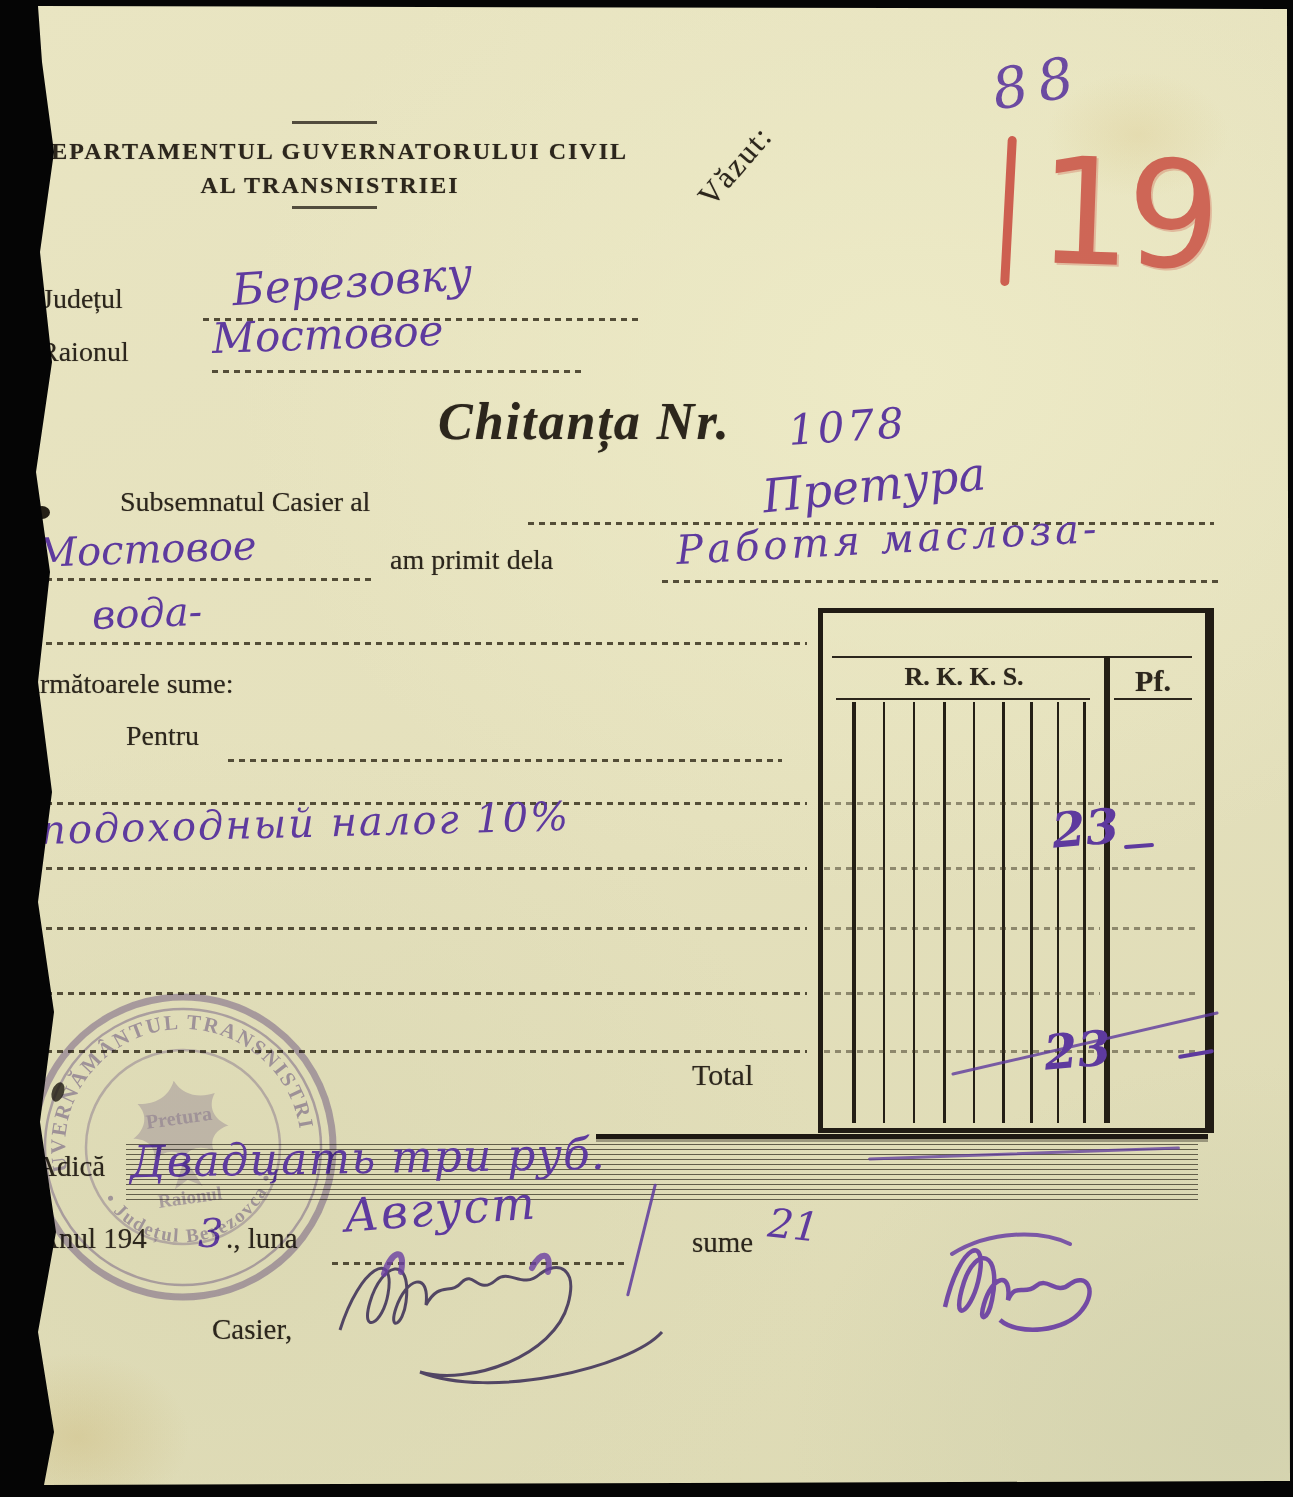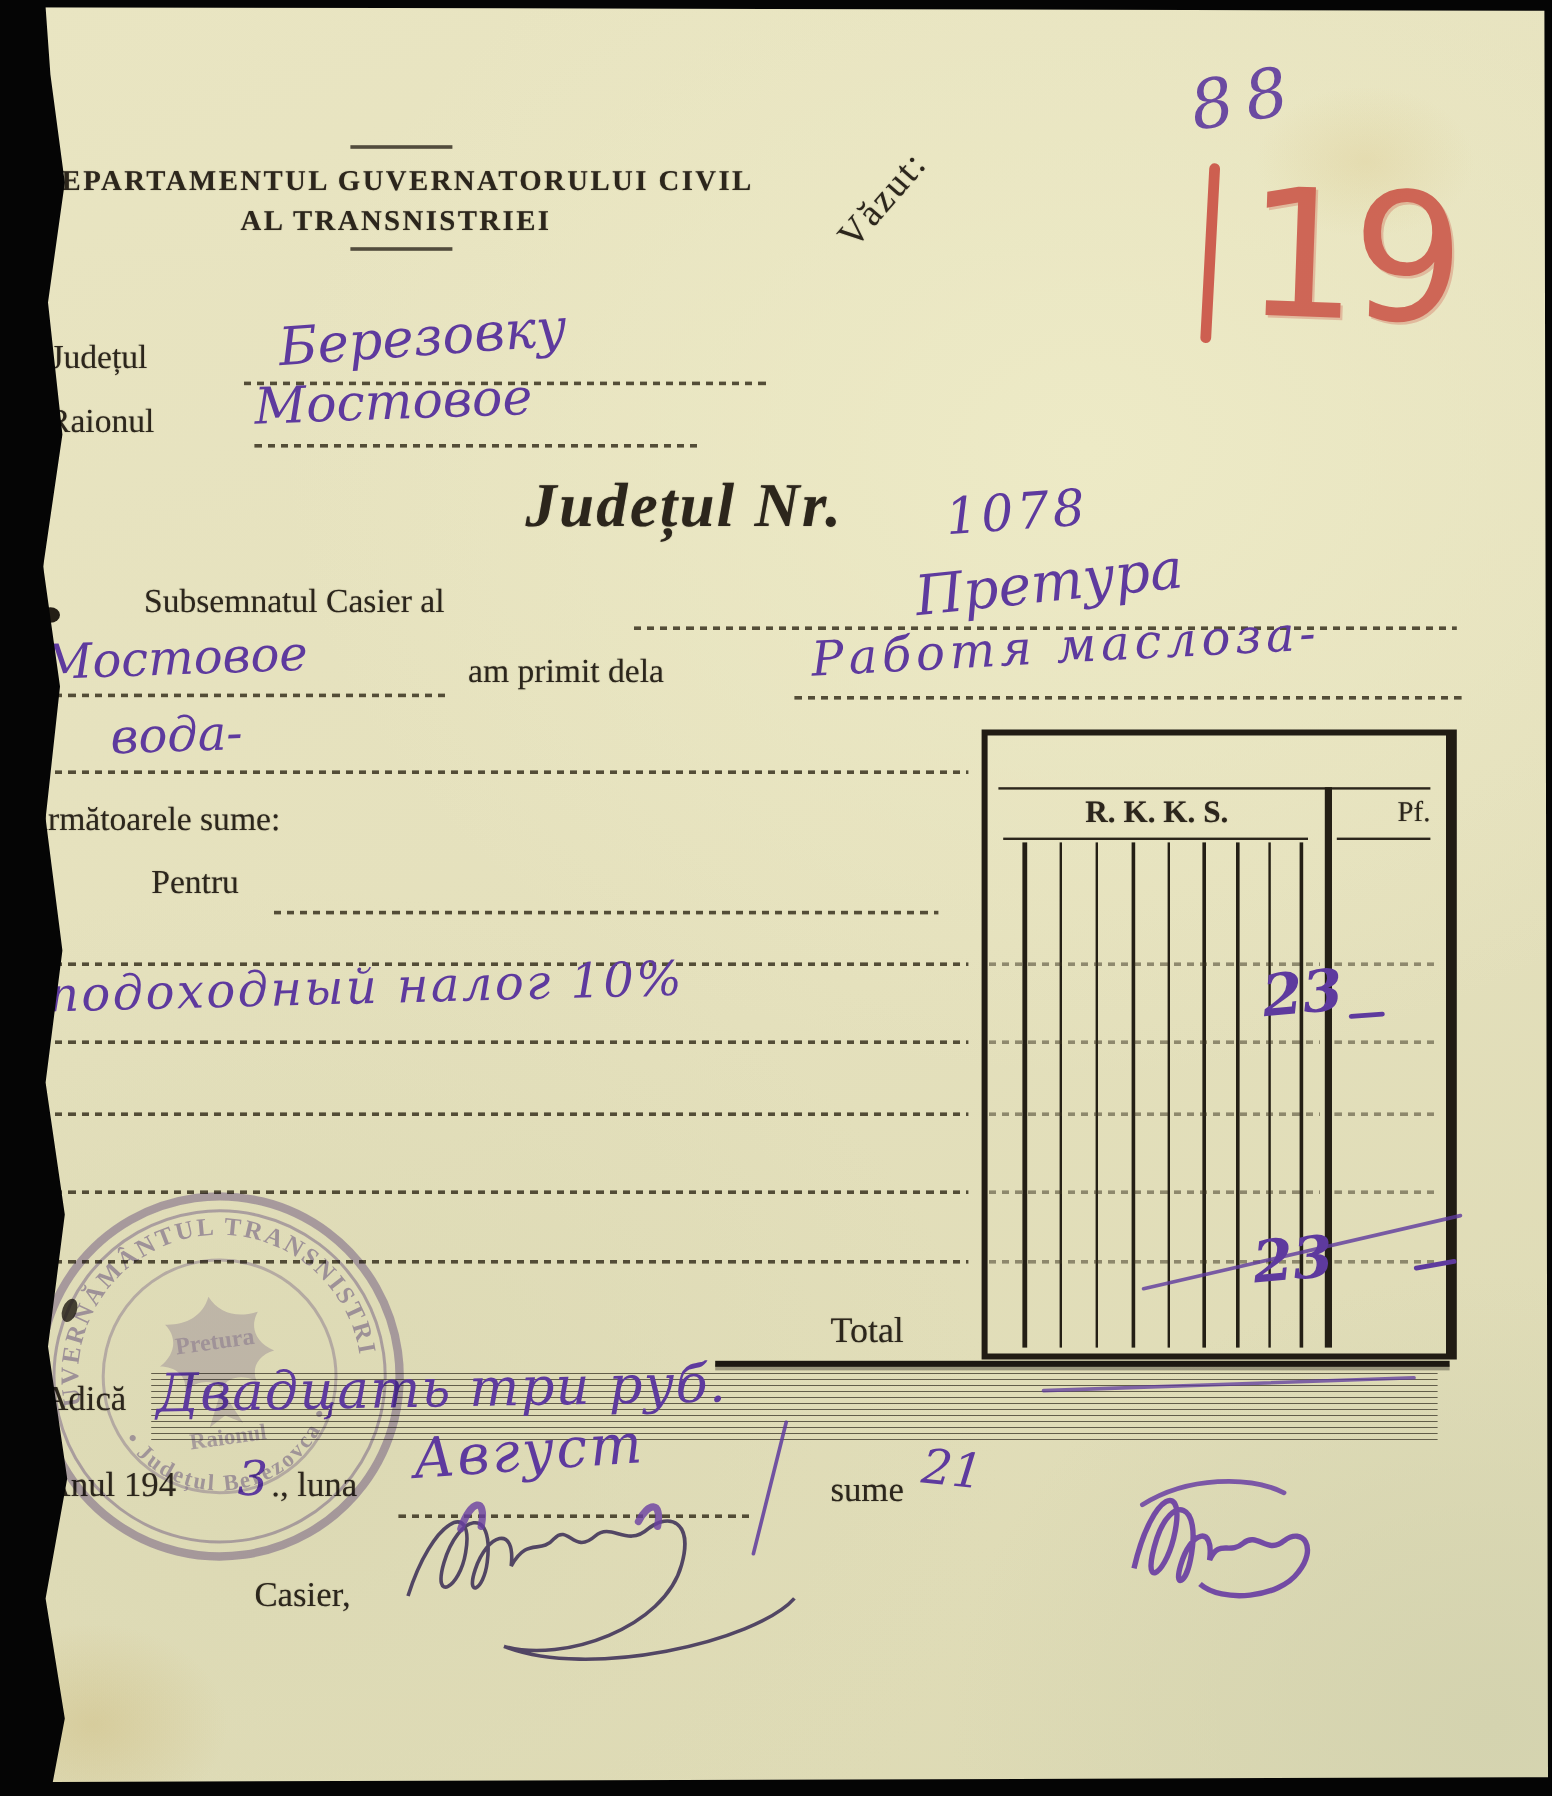--- a/index.html
+++ b/index.html
@@ -51,21 +51,21 @@
                 font-family:'DejaVu Sans','Liberation Sans',sans-serif;letter-spacing:-6px;transform:rotate(2deg);
                 text-shadow:2px 2px 0 rgba(200,71,60,.35);">19</div>
 
     <div class="abs print" style="left:42px;top:283px;font-size:28px;">Județul</div>
     <div class="abs hw" style="left:232px;top:256px;font-size:44px;transform:rotate(-4deg);">Березовку</div>
     <div class="abs dots" style="left:203px;top:318px;width:440px;"></div>
     <div class="abs print" style="left:40px;top:336px;font-size:28px;">Raionul</div>
     <div class="abs hw" style="left:212px;top:310px;font-size:42px;transform:rotate(-2deg);">Мостовое</div>
     <div class="abs dots" style="left:212px;top:370px;width:372px;"></div>
 
-    <div class="abs print" style="left:438px;top:392px;font-size:52px;font-style:italic;letter-spacing:2px;font-weight:600;">Județul Nr.</div>
+    <div class="abs print" style="left:438px;top:392px;font-size:52px;font-style:italic;letter-spacing:2px;font-weight:600;">Chitanța Nr.</div>
     <div class="abs hw" style="left:788px;top:402px;font-size:42px;letter-spacing:3px;transform:rotate(-4deg);">1078</div>
 
     <div class="abs print" style="left:120px;top:486px;font-size:28px;">Subsemnatul Casier al</div>
     <div class="abs hw" style="left:762px;top:458px;font-size:46px;transform:rotate(-6deg);">Претура</div>
     <div class="abs dots" style="left:528px;top:522px;width:686px;"></div>
 
     <div class="abs hw" style="left:36px;top:526px;font-size:40px;transform:rotate(-2deg);">Мостовое</div>
     <div class="abs dots" style="left:35px;top:578px;width:338px;"></div>
     <div class="abs print" style="left:390px;top:544px;font-size:28px;">am primit dela</div>
     <div class="abs hw" style="left:676px;top:516px;font-size:40px;letter-spacing:4px;transform:rotate(-3deg);">Работя маслоза-</div>
@@ -81,21 +81,21 @@
     <div class="abs dots" style="left:35px;top:802px;width:772px;"></div>
     <div class="abs hw" style="left:40px;top:800px;font-size:40px;letter-spacing:2px;transform:rotate(-1.5deg);">подоходный налог 10%</div>
     <div class="abs dots" style="left:35px;top:867px;width:772px;"></div>
     <div class="abs dots" style="left:35px;top:927px;width:772px;"></div>
     <div class="abs dots" style="left:35px;top:992px;width:772px;"></div>
     <div class="abs dots" style="left:35px;top:1050px;width:772px;"></div>
 
     <div class="abs" style="left:818px;top:608px;width:382px;height:515px;border:5px solid #211c14;border-right-width:9px;"></div>
     <div class="abs rule" style="left:832px;top:656px;width:360px;height:2px;"></div>
     <div class="abs print" style="left:838px;top:662px;width:252px;font-size:26px;text-align:center;font-weight:600;">R. K. K. S.</div>
-    <div class="abs print" style="left:1114px;top:664px;width:78px;font-size:24px;text-align:right;font-weight:400;">Pf.</div>
+    <div class="abs print" style="left:1114px;top:664px;width:78px;font-size:30px;text-align:center;font-weight:700;">Pf.</div>
     <div class="abs rule" style="left:836px;top:698px;width:254px;height:2px;"></div>
     <div class="abs rule" style="left:1114px;top:698px;width:78px;height:2px;"></div>
     <div class="abs vr" style="left:1104px;top:656px;width:6px;height:467px;"></div>
 
     <div class="abs vr" style="left:852px;top:702px;width:4px;height:421px;"></div>
     <div class="abs vr" style="left:883px;top:702px;width:2px;height:421px;"></div>
     <div class="abs vr" style="left:913px;top:702px;width:2px;height:421px;"></div>
     <div class="abs vr" style="left:943px;top:702px;width:3px;height:421px;"></div>
     <div class="abs vr" style="left:973px;top:702px;width:2px;height:421px;"></div>
     <div class="abs vr" style="left:1002px;top:702px;width:3px;height:421px;"></div>
@@ -110,21 +110,21 @@
     <div class="abs dots light" style="left:824px;top:927px;width:276px;"></div>
     <div class="abs dots light" style="left:1112px;top:927px;width:84px;"></div>
     <div class="abs dots light" style="left:824px;top:992px;width:276px;"></div>
     <div class="abs dots light" style="left:1112px;top:992px;width:84px;"></div>
     <div class="abs dots light" style="left:824px;top:1050px;width:276px;"></div>
     <div class="abs dots light" style="left:1112px;top:1050px;width:84px;"></div>
 
     <div class="abs hw" style="left:1052px;top:800px;font-size:48px;transform:rotate(-5deg);font-weight:700;">23</div>
     <div class="abs pdash" style="left:1124px;top:844px;width:30px;transform:rotate(-4deg);"></div>
     <div class="abs" style="left:948px;top:1042px;width:274px;height:3px;background:#5e3a9e;opacity:.8;border-radius:2px;transform:rotate(-13deg);"></div>
-    <div class="abs print" style="left:692px;top:1058px;font-size:30px;margin-top:34px;">Total</div>
+    <div class="abs print" style="left:692px;top:1058px;font-size:30px;">Total</div>
     <div class="abs hw" style="left:1044px;top:1022px;font-size:48px;transform:rotate(-5deg);font-weight:700;">23</div>
     <div class="abs pdash" style="left:1178px;top:1052px;width:36px;transform:rotate(-10deg);"></div>
 
     <div class="abs" style="left:596px;top:1134px;width:612px;height:5px;background:#1d1812;box-shadow:0 3px 0 rgba(29,24,18,.35);"></div>
 
     <div class="abs print" style="left:36px;top:1150px;font-size:29px;">Adică</div>
     <div class="abs hairlines" style="left:126px;top:1144px;width:1072px;height:58px;"></div>
     <div class="abs hw" style="left:130px;top:1132px;font-size:44px;letter-spacing:1px;transform:rotate(-1deg);">Двадцать три руб.</div>
     <div class="abs" style="left:868px;top:1152px;width:312px;height:3px;background:#5e3a9e;opacity:.75;border-radius:2px;transform:rotate(-2deg);"></div>
 

